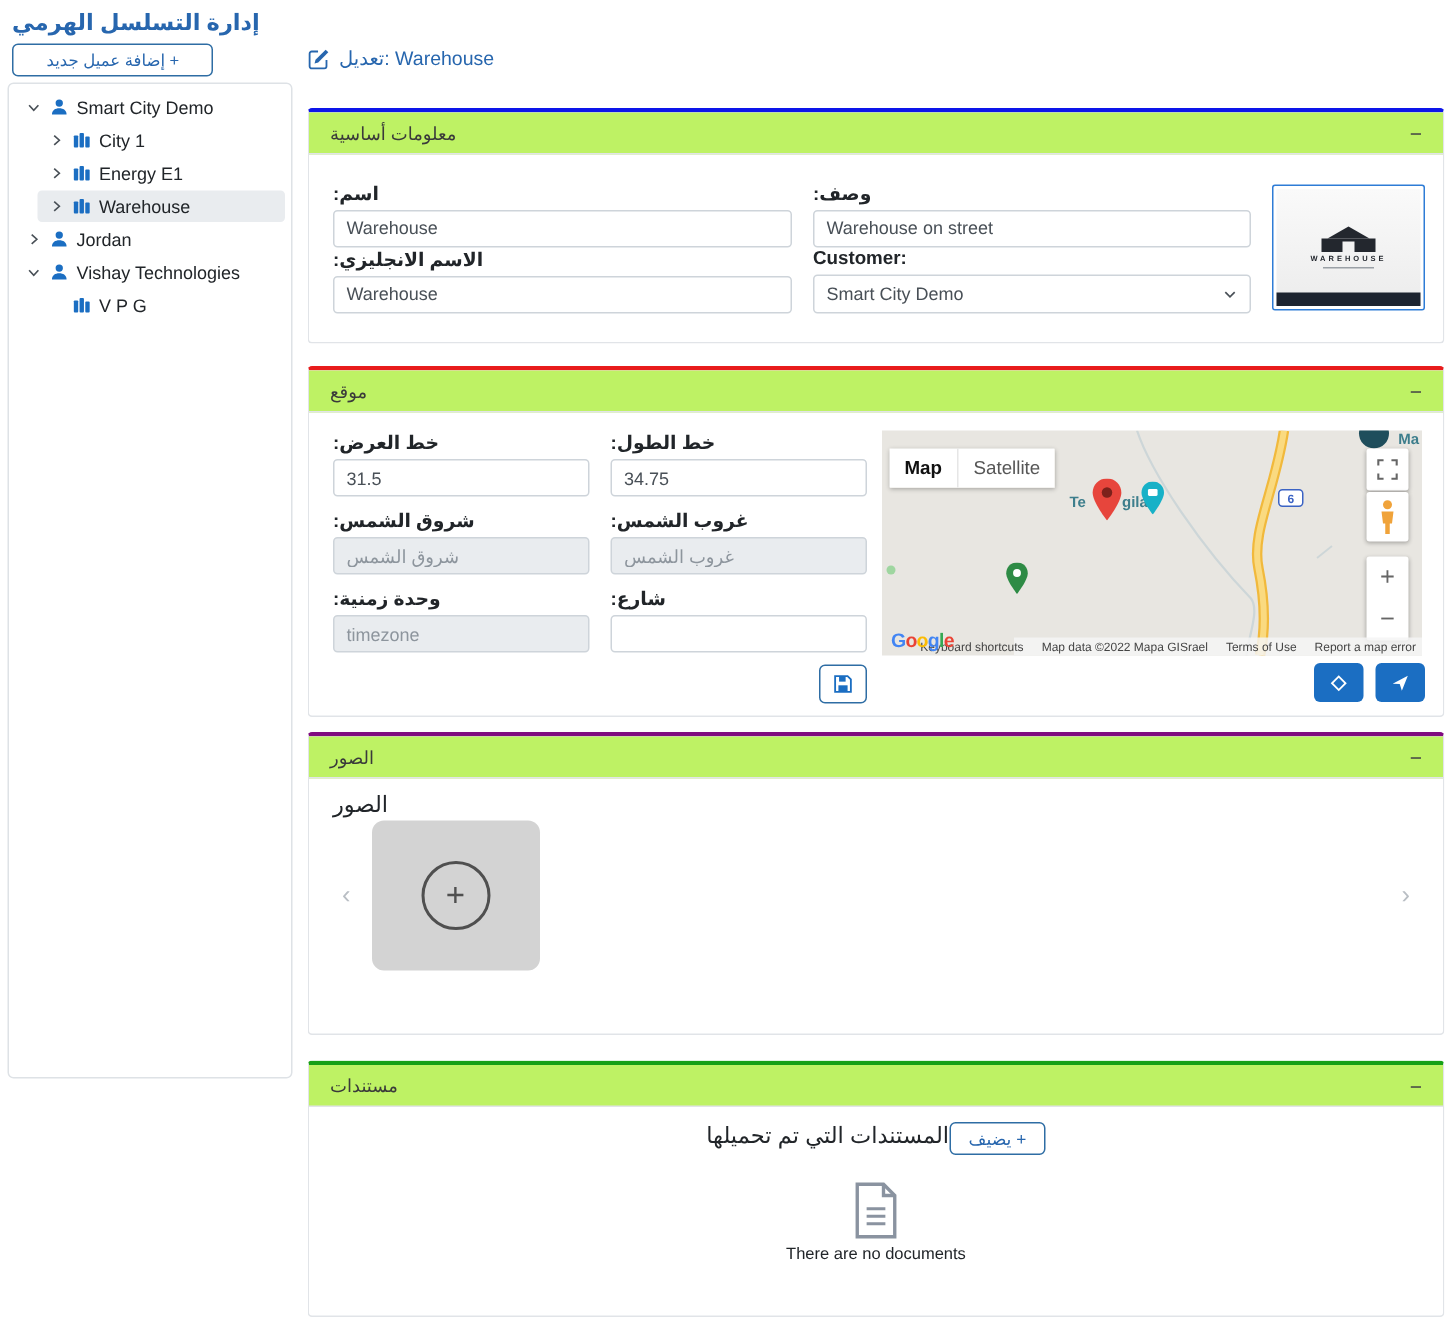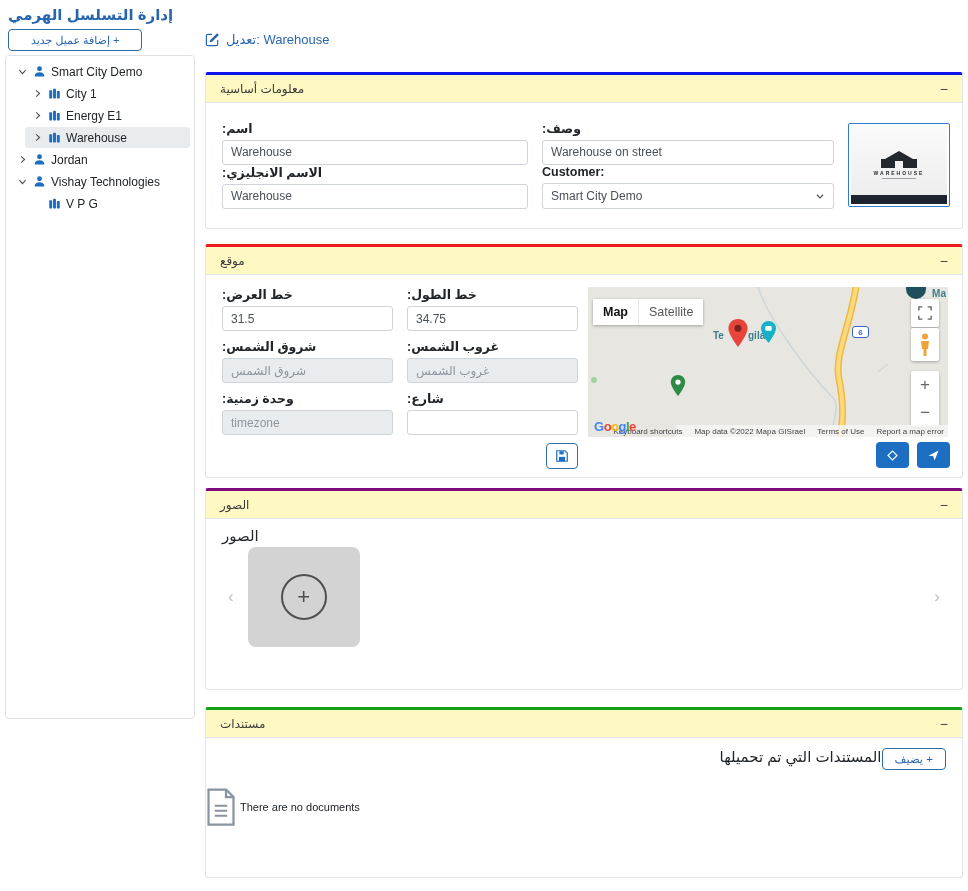--- a/index.html
+++ b/index.html
@@ -22,21 +22,21 @@
   .tree-row .ti { width:15px; height:15px; display:inline-flex; align-items:center; justify-content:center; margin:0 4px 0 2px; flex:0 0 15px; }
   .ind1 { margin-left:19px !important; }
 
   
   .main { position:absolute; left:205px; top:28px; width:758px; }
   .edit-header { display:flex; align-items:center; gap:6px; height:22px; margin-bottom:22px;
     color:#2766ae; font-size:13px; direction:ltr; }
 
   .card { border:1px solid #e1e4e8; border-radius:3px; background:#fff; margin-bottom:15px; }
   .card-hd { display:flex; align-items:center; justify-content:space-between; height:28px;
-    background:#fef9c3; border-bottom:1px solid #e1e4e8; padding:0 14px; font-size:12px; color:#3a3a3a; }
+    background:#bef264; border-bottom:1px solid #e1e4e8; padding:0 14px; font-size:12px; color:#3a3a3a; }
   .card-hd .ttl { direction:rtl; }
   .collapse-btn { color:#444; font-size:14px; cursor:pointer; line-height:1; }
   .bt-blue   { border-top:3px solid #0d15e9; }
   .bt-red    { border-top:3px solid #e81c1c; }
   .bt-purple { border-top:3px solid #800a80; }
   .bt-green  { border-top:3px solid #16a016; }
 
   label.f { display:block; direction:rtl; text-align:left; font-size:12.5px; font-weight:600; color:#212529; margin:0 0 4px; }
   label.f.ltr { direction:ltr; font-weight:600; }
   .inp { width:100%; height:25px; border:1px solid #ced4da; border-radius:3px; padding:0 8px;
@@ -98,25 +98,25 @@
   .carousel { display:flex; align-items:center; margin-top:2px; }
   .car-arrow { color:#b9bec4; font-size:17px; cursor:pointer; padding:0 6px; user-select:none; }
   .tile { width:112px; height:100px; background:#d3d3d3; border-radius:8px; margin-left:8px;
     display:flex; align-items:center; justify-content:center; cursor:pointer; }
   .plus-circle { width:46px; height:46px; border:2px solid #4f4f4f; border-radius:50%;
     display:flex; align-items:center; justify-content:center; font-size:22px; color:#4f4f4f; font-weight:300; }
   .car-spacer { flex:1; }
 
   
   .b4-body { padding:10px 16px 8px; height:139px; position:relative; }
-  .b4-row { display:flex; justify-content:flex-end; align-items:flex-start; }
+  .b4-row { display:flex; justify-content:center; align-items:flex-start; }
   .b4-title { font-size:15px; color:#212529; direction:rtl; }
   .add-doc-btn { background:#fff; border:1px solid #2e6da4; color:#2766ae; border-radius:4px;
     font-size:11.5px; padding:3px 12px; cursor:pointer; }
-  .empty-docs { position:absolute; left:0; right:0; top:50px; display:flex; align-items:center; gap:4px; }
+  .empty-docs { position:absolute; left:0; right:0; top:50px; display:flex; flex-direction:column; align-items:center; gap:4px; }
   .empty-docs .txt { font-size:11px; color:#212529; }
 
   
   .footer { display:flex; justify-content:center; gap:14px; margin-top:3px; }
   .btn-primary { background:#1b6ec2; color:#fff; border:none; border-radius:4px; font-size:12px;
     padding:5px 13px; cursor:pointer; display:flex; align-items:center; gap:5px; direction:ltr; }
   .btn-muted { background:#8a9bb0; color:#fff; border:none; border-radius:4px; font-size:12px;
     padding:5px 11px; cursor:pointer; display:flex; align-items:center; gap:5px; direction:ltr; }
 </style>
 </head>

